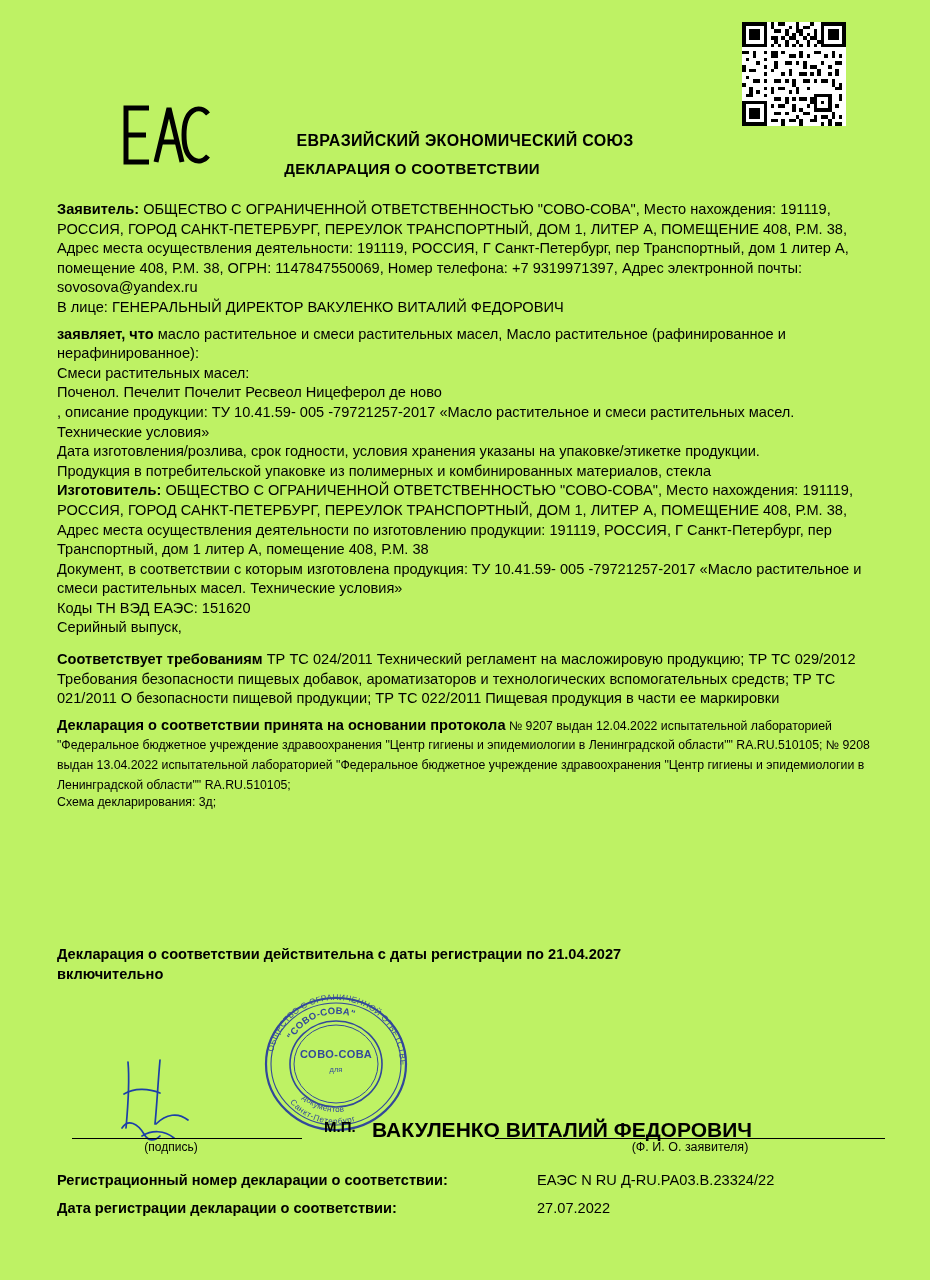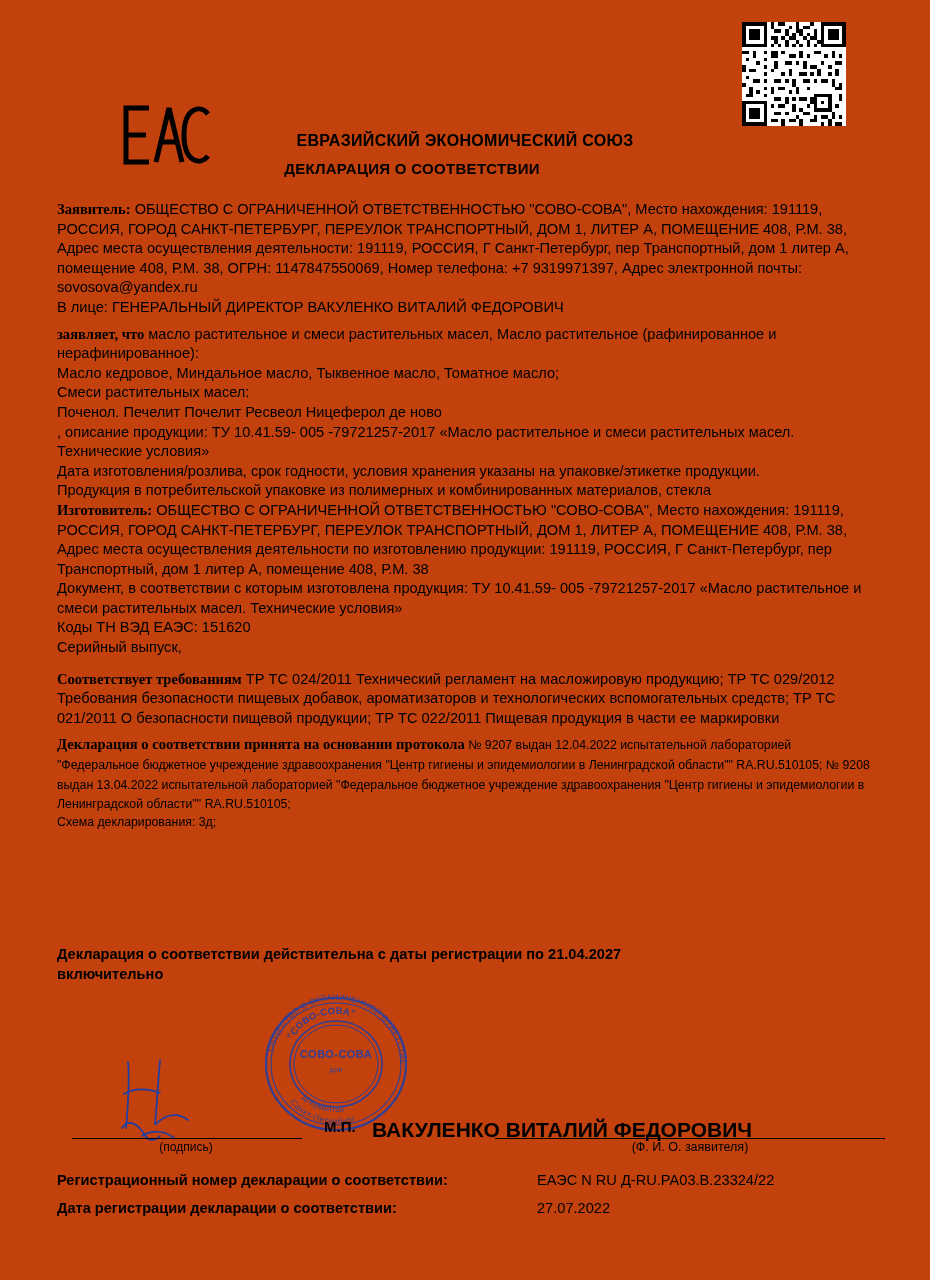--- a/index.html
+++ b/index.html
@@ -12,21 +12,21 @@
     height: 1280px;
     position: relative;
     font-family: "Liberation Sans", sans-serif;
     color: #000000;
     overflow: hidden;
   }
   .page {
     position: relative;
     width: 930px;
     height: 1280px;
-    background: #c2410c;
+    background: #bef264;
   }
 
   
   .qr {
     position: absolute;
     top: 22px;
     left: 742px;
     width: 104px;
     height: 104px;
   }
@@ -67,21 +67,21 @@
   
   .content {
     position: absolute;
     top: 200px;
     left: 57px;
     width: 816px;
     font-size: 14.6px;
     line-height: 19.6px;
   }
   .para { margin: 0 0 0 0; }
-  .b { font-weight: bold; font-family: Liberation Serif, serif; }
+  .b { font-weight: bold; }
   .gap-s { height: 7px; }
   .gap-m { height: 12px; }
 
   .small {
     font-size: 12.3px;
     line-height: 17px;
   }
 
   
   .validity {
@@ -125,21 +125,21 @@
   .sig-line-right {
     position: absolute;
     top: 1138px;
     left: 495px;
     width: 390px;
     border-top: 1px solid #000;
   }
   .sig-cap-left {
     position: absolute;
     top: 1140px;
-    left: 71px;
+    left: 56px;
     width: 230px;
     text-align: center;
     font-size: 12px;
   }
   .sig-cap-right {
     position: absolute;
     top: 1140px;
     left: 495px;
     width: 390px;
     text-align: center;
@@ -358,21 +358,20 @@
 
     <div class="para">
       <span>В лице:</span><span> ГЕНЕРАЛЬНЫЙ ДИРЕКТОР ВАКУЛЕНКО ВИТАЛИЙ ФЕДОРОВИЧ</span>
     </div>
 
     <div class="gap-s"></div>
 
     <div class="para">
       <span class="b">заявляет, что</span><span>   масло растительное и смеси растительных масел, Масло растительное (рафинированное и нерафинированное):</span>
     </div>
-    <div class="para">Масло кедровое, Миндальное масло, Тыквенное масло, Томатное масло;</div>
     <div class="para">Смеси растительных масел:</div>
     <div class="para">Поченол. Печелит Почелит Ресвеол Ницеферол де ново</div>
     <div class="para">, описание продукции: ТУ 10.41.59- 005 -79721257-2017 «Масло растительное и смеси растительных масел. Технические условия»</div>
     <div class="para">Дата изготовления/розлива, срок годности, условия хранения указаны на упаковке/этикетке продукции.</div>
     <div class="para">Продукция в потребительской упаковке из полимерных и комбинированных материалов, стекла</div>
 
     <div class="para">
       <span class="b">Изготовитель:</span><span> ОБЩЕСТВО С ОГРАНИЧЕННОЙ ОТВЕТСТВЕННОСТЬЮ "СОВО-СОВА", Место нахождения: 191119, РОССИЯ, ГОРОД САНКТ-ПЕТЕРБУРГ, ПЕРЕУЛОК ТРАНСПОРТНЫЙ, ДОМ 1, ЛИТЕР А, ПОМЕЩЕНИЕ 408, Р.М. 38, Адрес места осуществления деятельности по изготовлению продукции: 191119, РОССИЯ, Г Санкт-Петербург, пер Транспортный, дом 1 литер А, помещение 408, Р.М. 38</span>
     </div>
 

